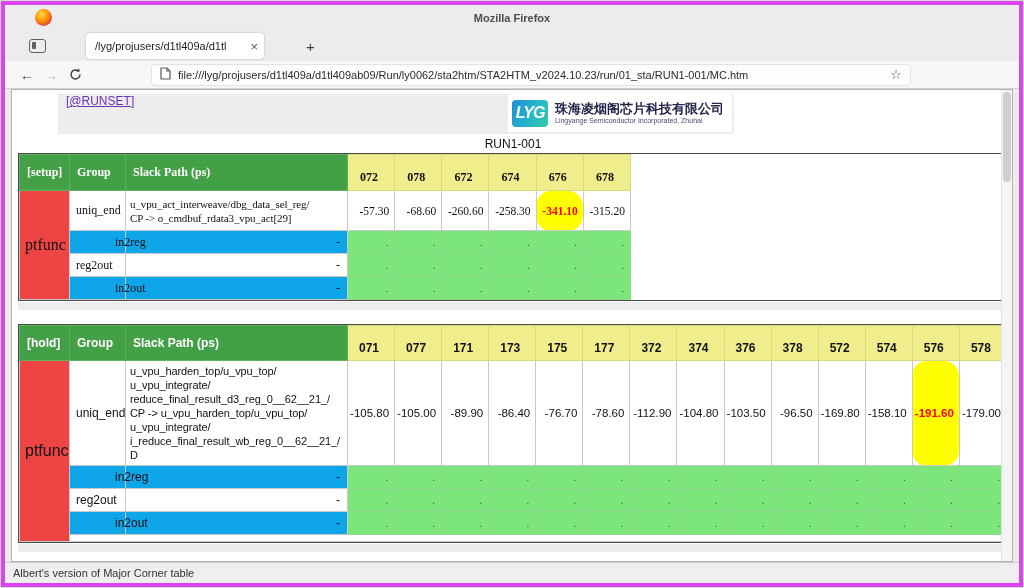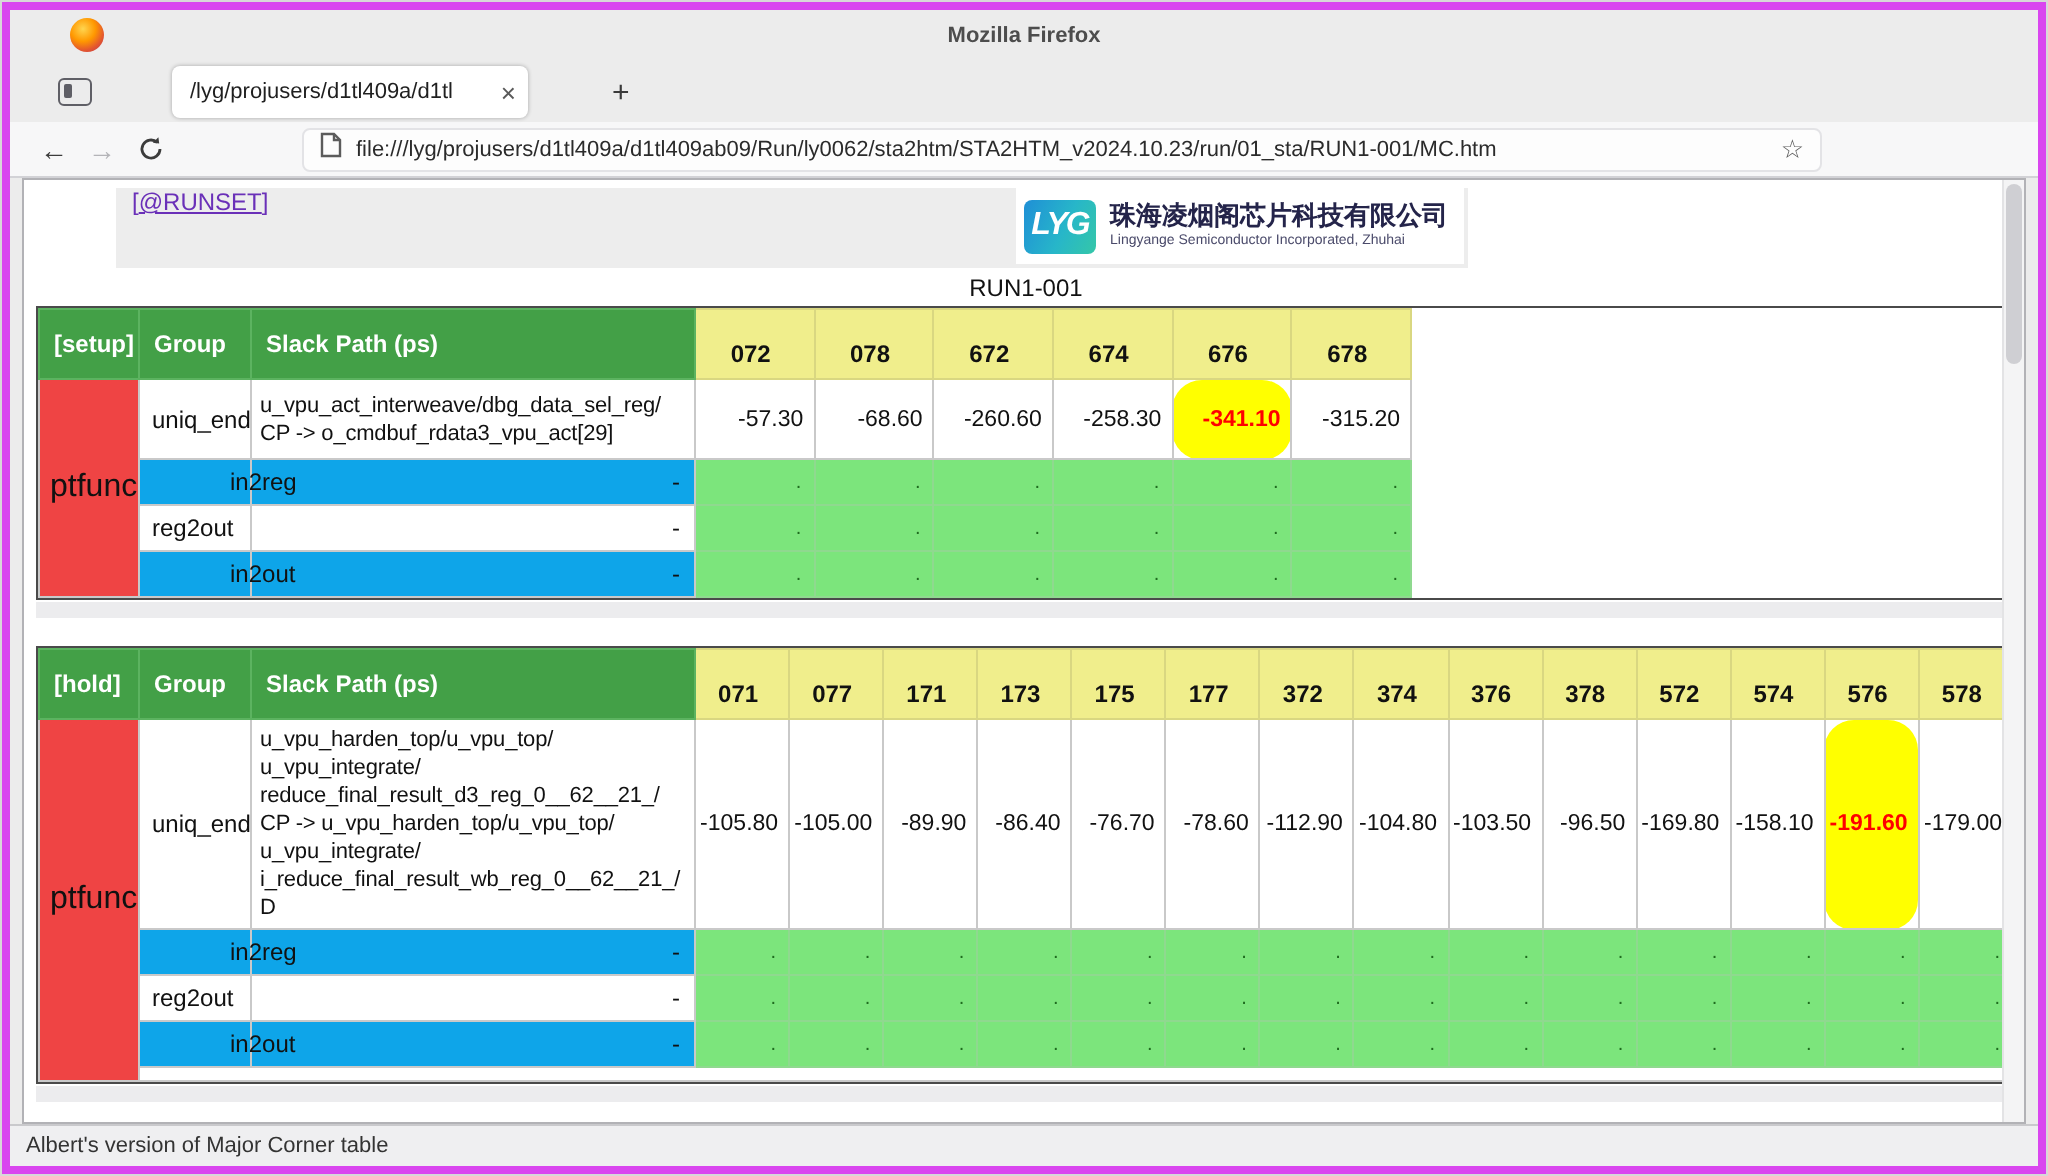--- a/index.html
+++ b/index.html
@@ -55,21 +55,21 @@
   .logo-en { font-size:7px; color:#4a4a6a; line-height:9px; }
 
   .run-title { width:990px; text-align:center; font-size:12px; color:#111; margin:3px 0 2px; }
 
   
   .tbox { width:990px; border:1px solid #4a4a4a; background:#fff; }
   .hstrip { width:990px; height:8px; background:#ececee; margin-top:1px; }
   .gap { height:14px; }
 
   table.sta { border-collapse:collapse; table-layout:fixed; font-size:12px; color:#111; }
-  table.sta.setup { width:687px; }
+  table.sta.setup { width:612px;font-family:Liberation Serif, serif; }
   table.sta.hold  { width:988px; }
   .sta th, .sta td { border:1px solid #c9c9c9; }
   th.hgreen { background:#43a047; color:#fff; text-align:left; padding:5px 4px 5px 7px; font-size:12px;
               border-color:#5cb360; }
   th.hyellow { background:#f0ee8c; color:#111; padding:15px 6px 5px 2px; font-size:12px;
                border-color:#d9d781; }
   td.scn { background:#ef4444; vertical-align:middle; padding-left:5px; font-size:16px;margin-top:20px; }
   td.gname { padding-left:6px; font-size:12px; }
   td.pth { padding:3px 4px; }
   .pth .pre { white-space:pre; overflow:hidden; font-size:11px; line-height:14px; letter-spacing:-0.1px; }

